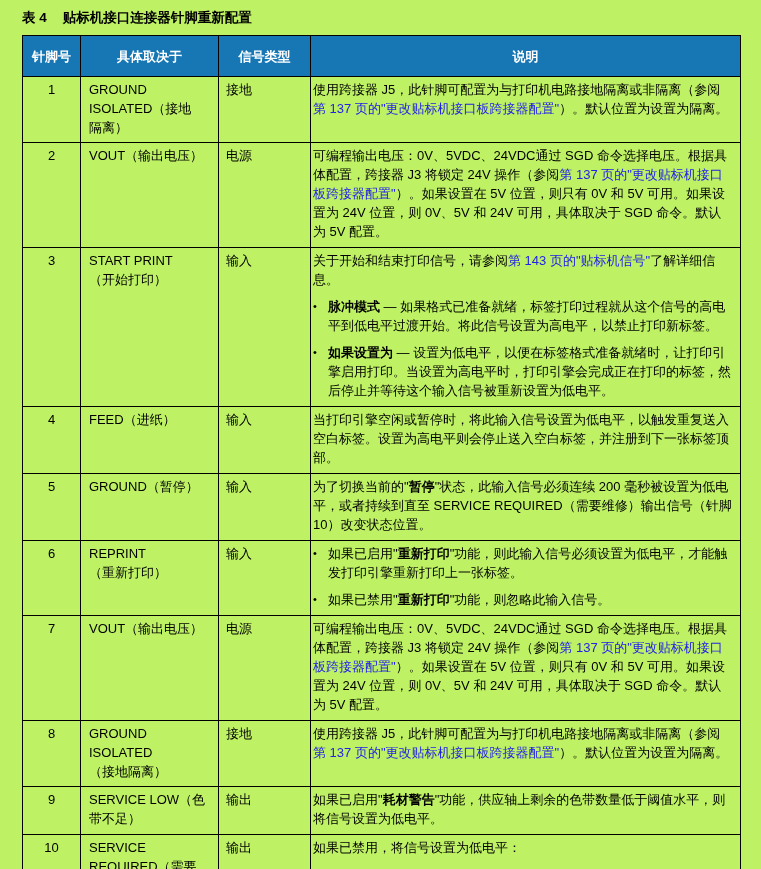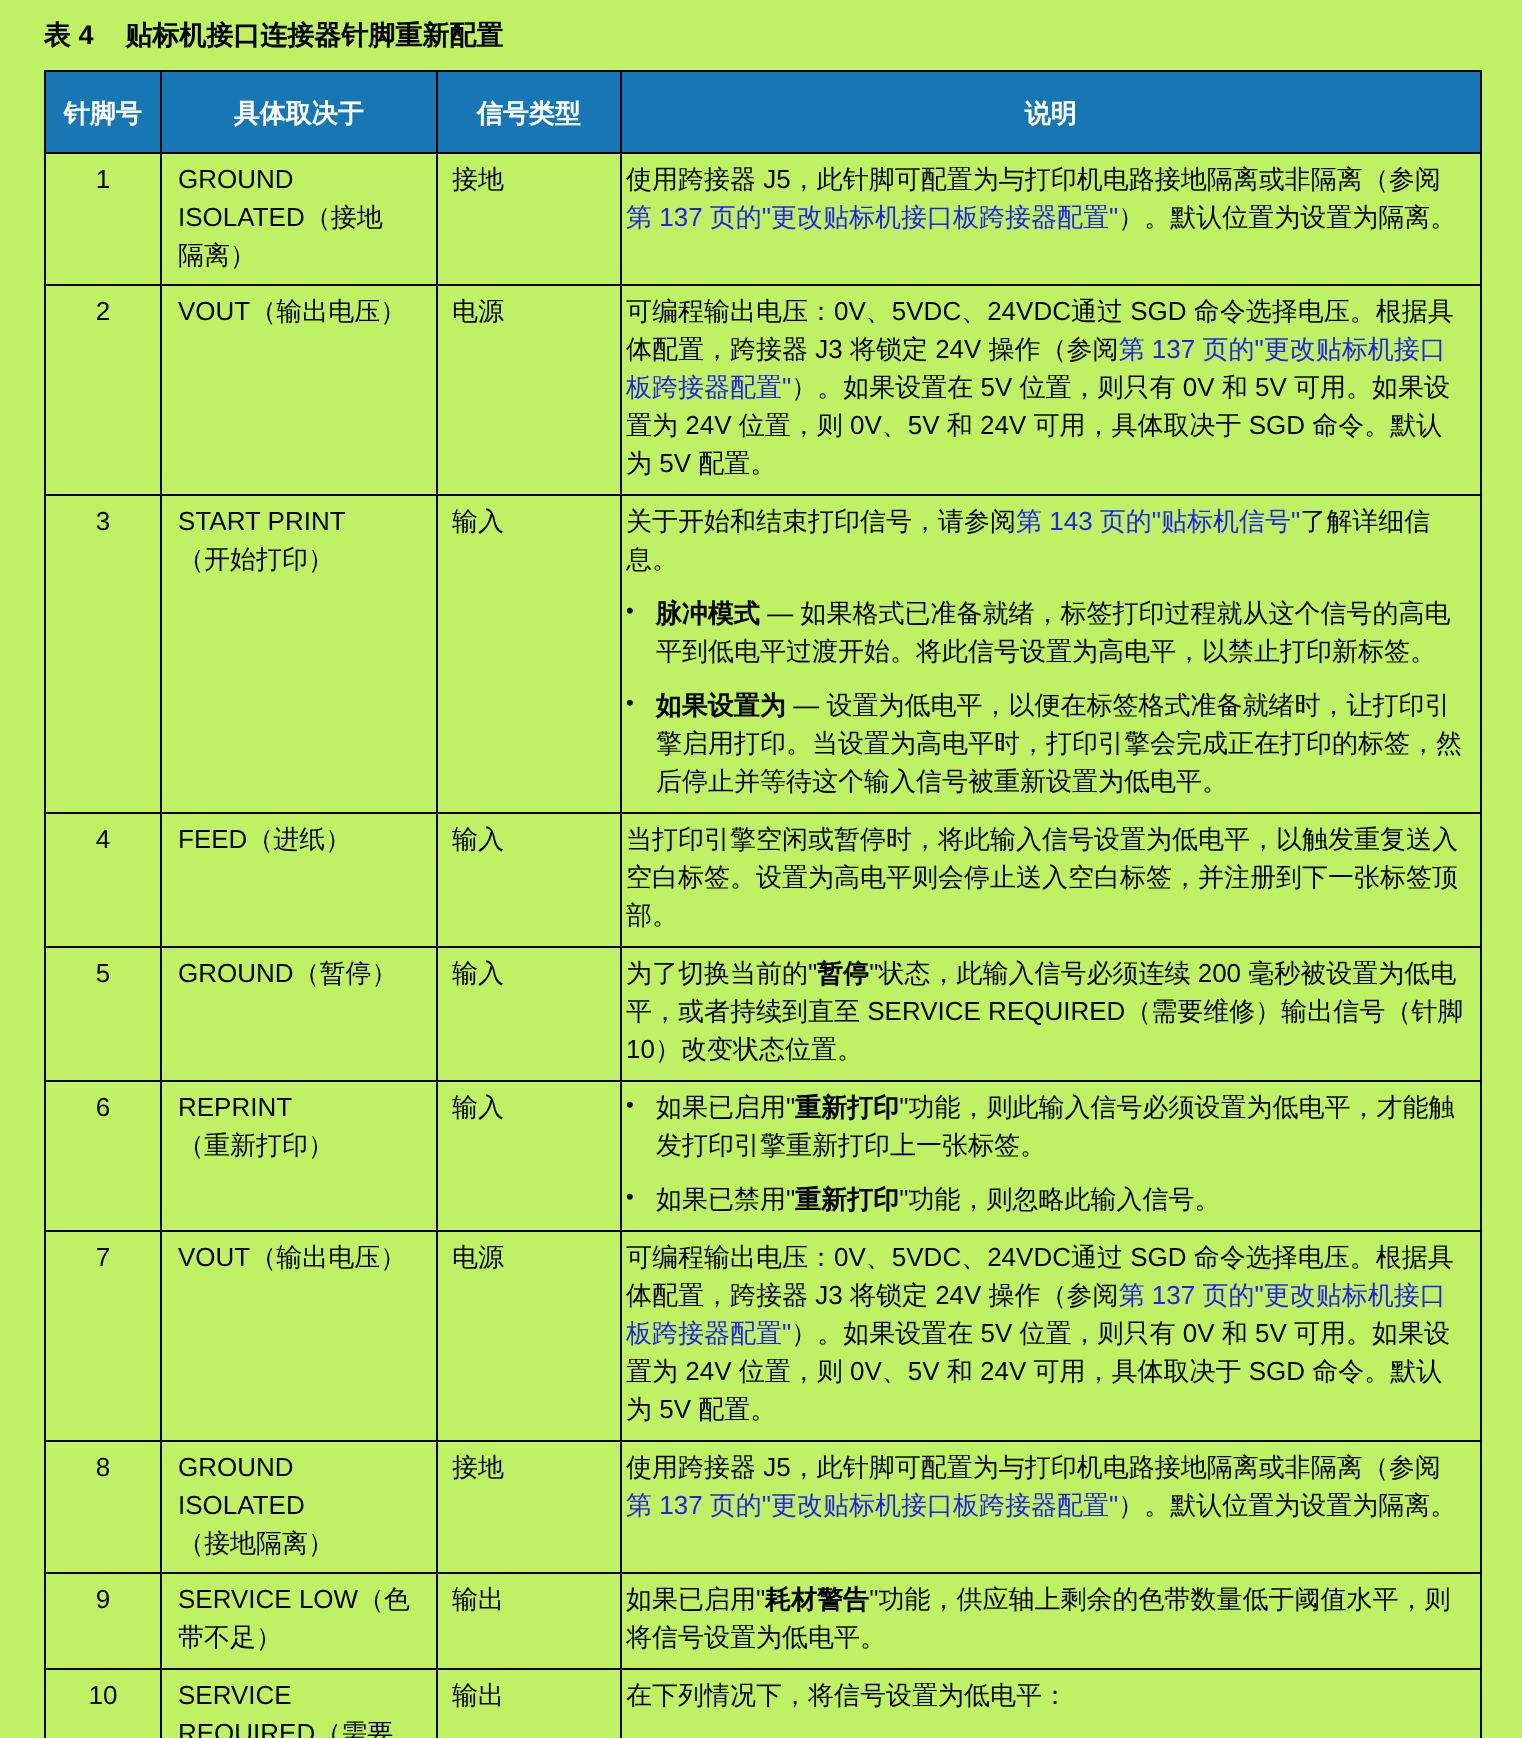--- a/index.html
+++ b/index.html
@@ -182,19 +182,19 @@
             <div class="rich-block para"><span class="seg-wrap"><span>如果已启用"</span><span class="bold">耗材警告</span><span>"功能，供应轴上剩余的色带数量低于阈值水平，则将信号设置为低电平。</span></span></div>
           </td>
       </tr>
       <tr>
         <td class="pin">10</td>
         <td class="name">SERVICE
 REQUIRED（需要
 维修）</td>
         <td class="type">输出</td>
         <td class="desc">
-            <div class="rich-block para"><span class="seg-wrap"><span>在下列情况下，将信号设置为低电平：</span></span></div>
+            <div class="rich-block para"><span class="seg-wrap"><span>如果已禁用，将信号设置为低电平：</span></span></div>
           </td>
       </tr>
     </tbody>
   </table>
 
 </div>
 
 </body></html>

